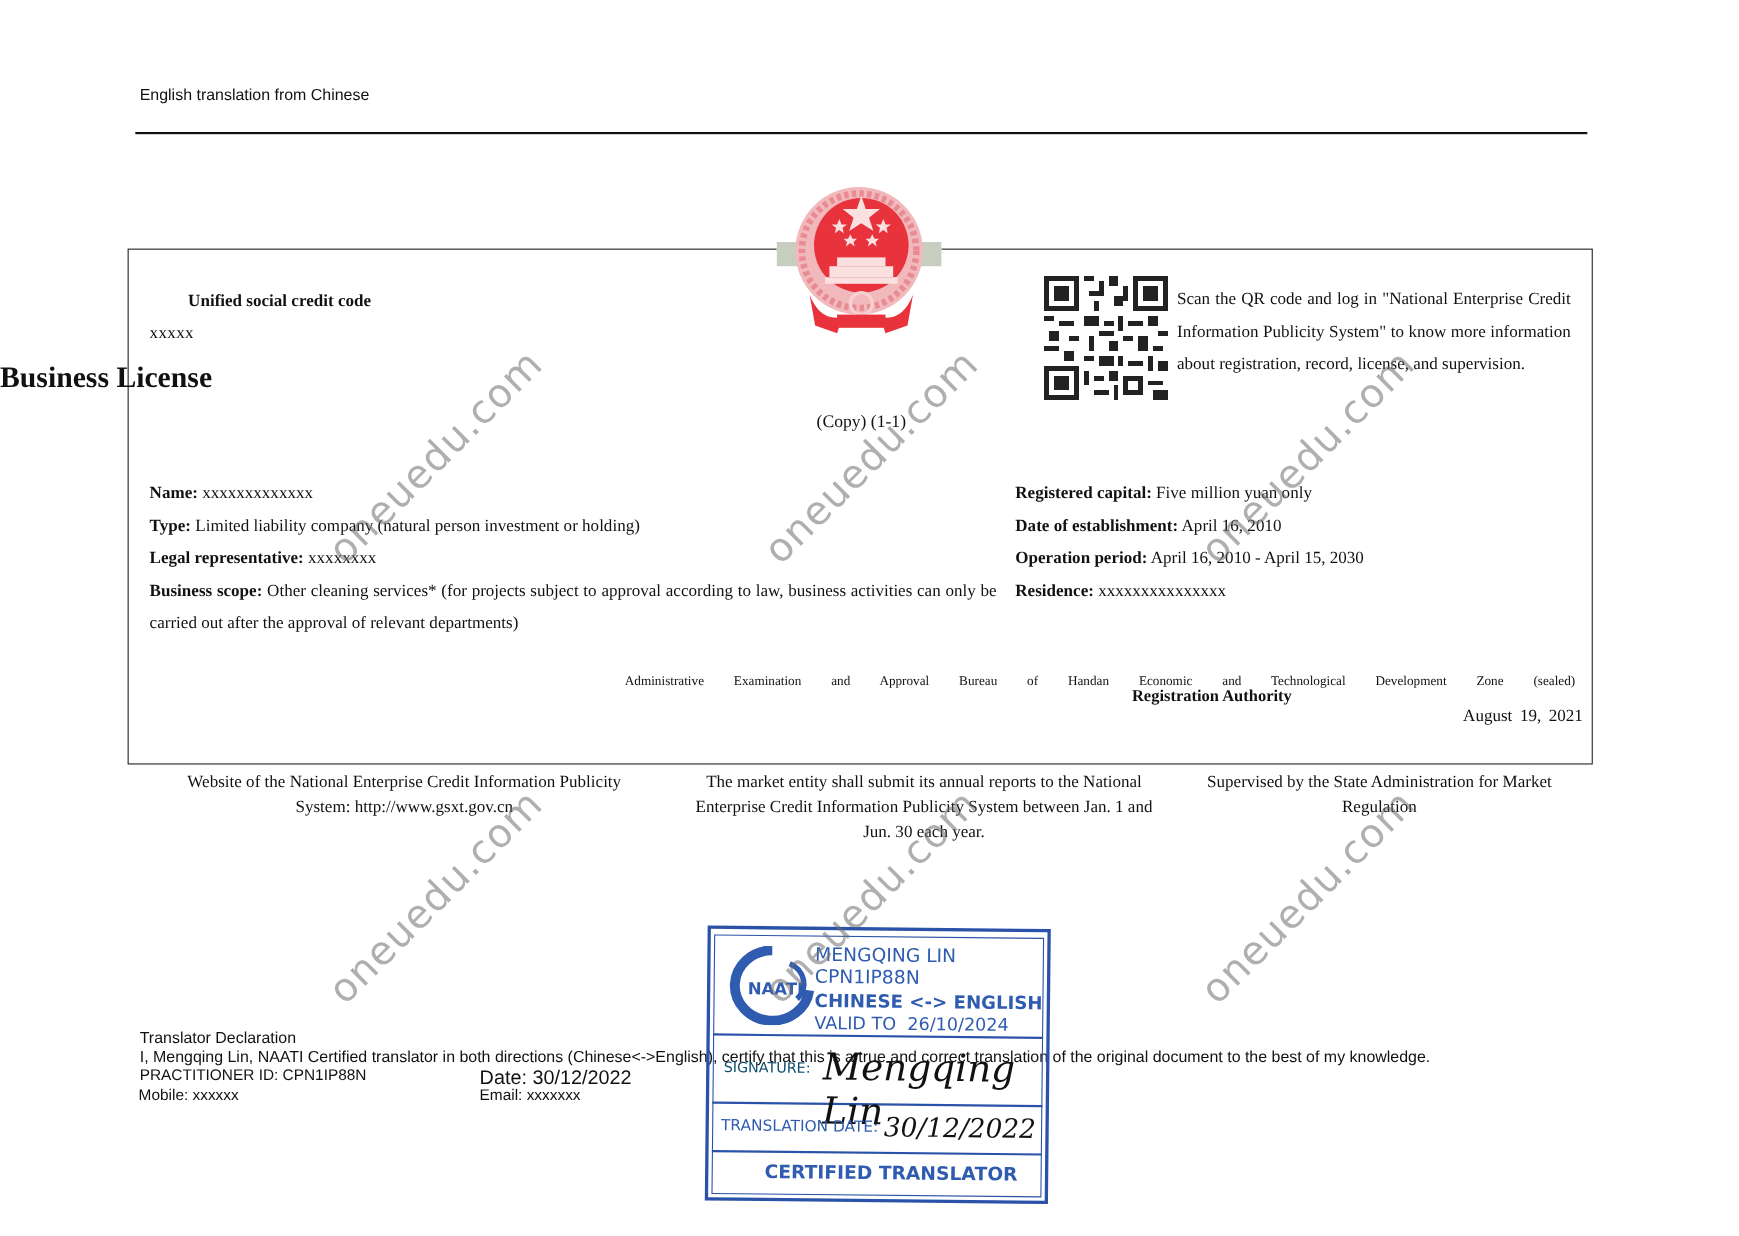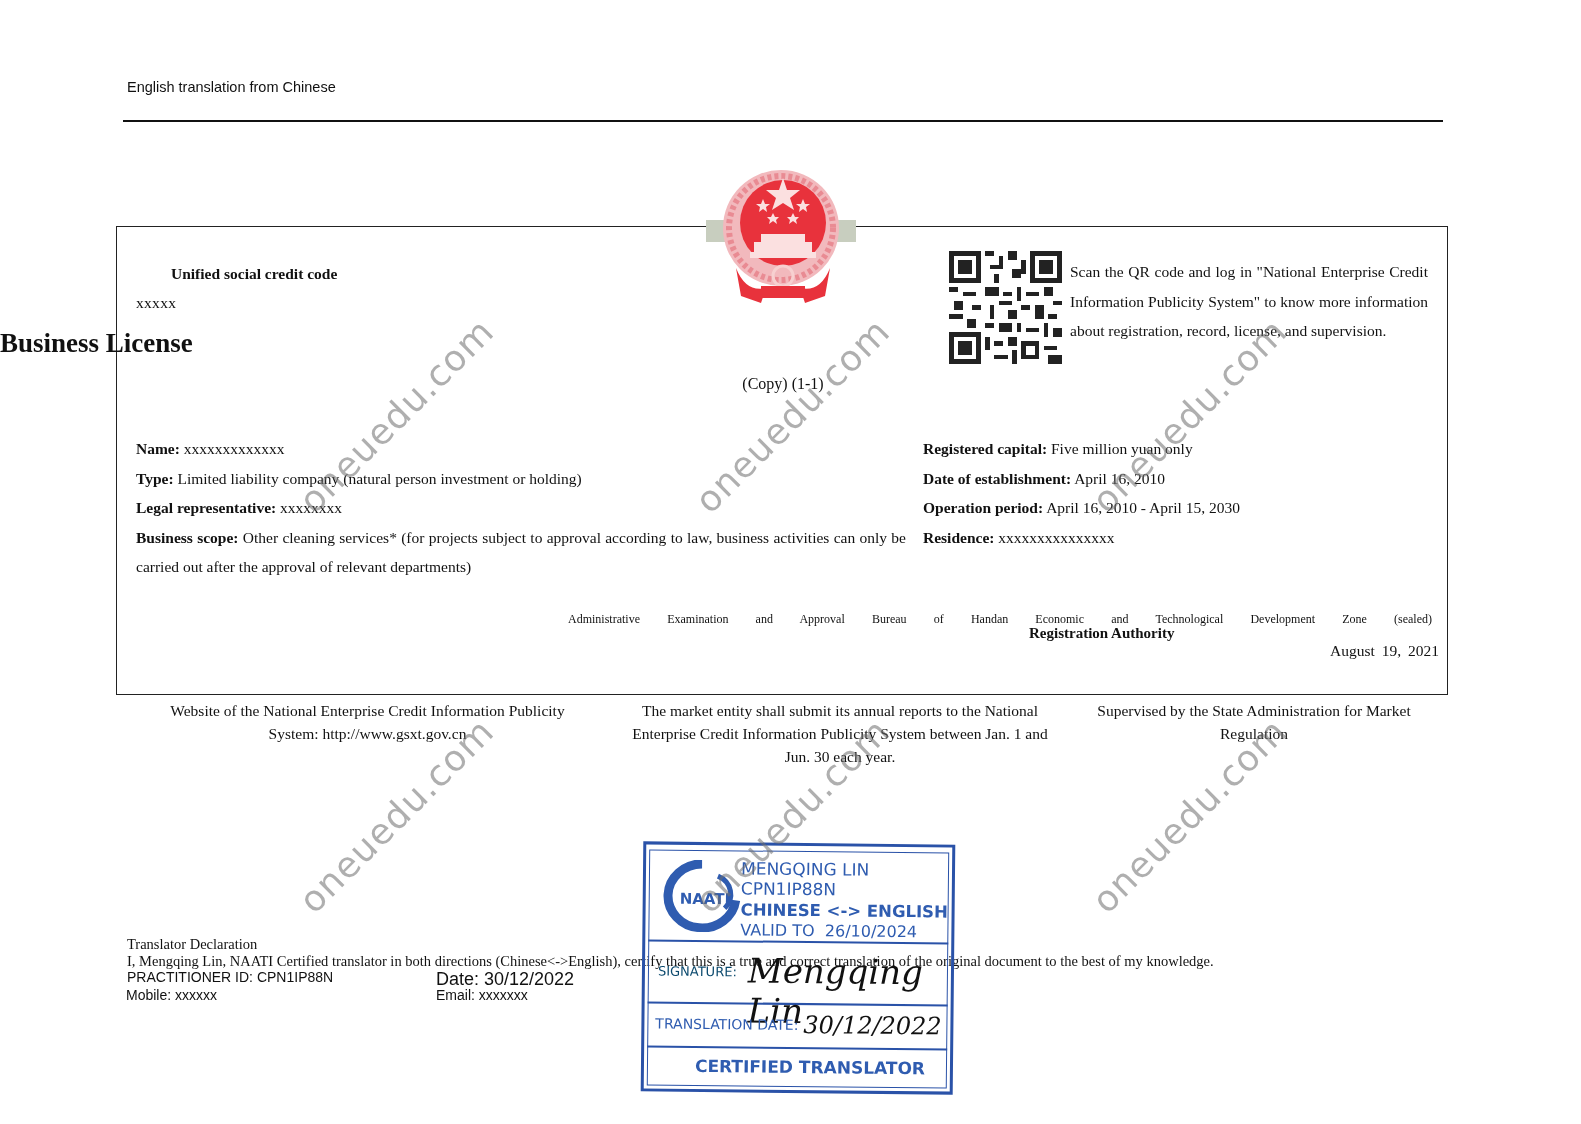--- a/index.html
+++ b/index.html
@@ -35,21 +35,21 @@
   .reg-label { left:1029px; top:583px; font-size:15px; font-weight:bold;margin-top:42px; }
   .reg-val { left:568px; top:612px; width:864px; text-align:justify; text-align-last:justify; font-size:12px; }
   .reg-date { left:1240px; top:642px; width:199px; text-align:right; font-size:15.5px; word-spacing:3px; }
 
   .foot { top:699px; font-size:15.5px; line-height:23px; text-align:center; }
   .foot1 { left:145px; width:445px; }
   .foot2 { left:630px; width:420px; }
   .foot3 { left:1068px; width:372px; }
 
   .decl { left:127px; top:936px; font-size:14.5px; line-height:17px; }
-  .decl div { white-space:nowrap;font-family:Liberation Serif, serif; }
+  .decl div { white-space:nowrap; }
   .practitioner { left:127px; top:969px; font-size:14px; }
   .mobile { left:126px; top:987px; font-size:14px; }
   .date-l { left:436px; top:969px; font-size:18px; }
   .email-l { left:436px; top:987px; font-size:14px; }
 
   .stamp { left:642px; top:843px; width:312px; height:250px; transform:rotate(0.6deg); }
   .stamp-outer { position:absolute; inset:0; border:3px solid #2a52a8; }
   .stamp-inner { position:absolute; left:6px; top:8px; right:6px; bottom:6px; border:1.5px solid #2a52a8; }
   .stamp-line { position:absolute; left:6px; right:6px; height:1.5px; background:#2a52a8; }
   .stamp-text { position:absolute; color:#2f5cb0; font-family:"DejaVu Sans", sans-serif; white-space:nowrap; }

